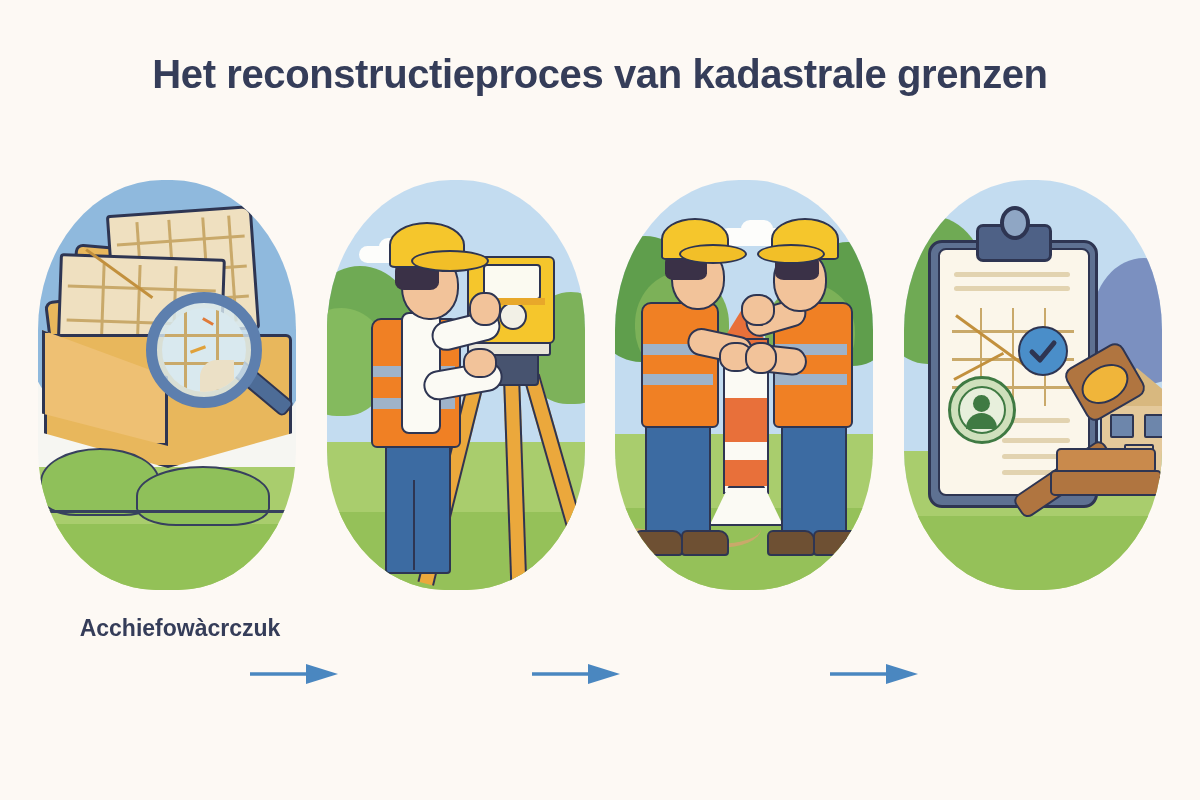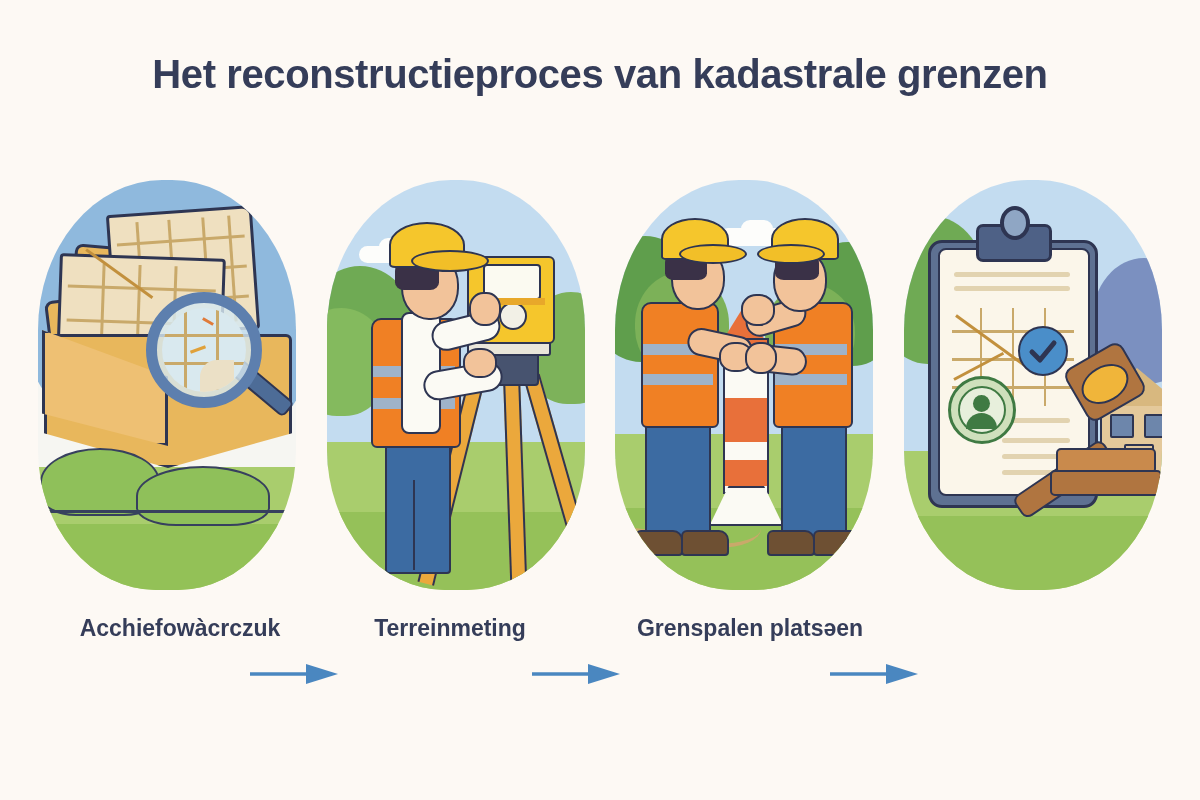--- a/index.html
+++ b/index.html
@@ -576,22 +576,20 @@
     <div class="gavel-head" style="left:168px;top:172px;width:62px;height:56px;transform:rotate(-30deg);"></div>
     <div style="position:absolute;left:176px;top:186px;width:46px;height:32px;background:#f0b53a;border:2.5px solid #2e3552;border-radius:50%;transform:rotate(-30deg);"></div>
     <div class="gavel-block" style="left:152px;top:268px;width:96px;height:22px;"></div>
     <div class="gavel-block" style="left:146px;top:290px;width:108px;height:22px;background:#b07540;"></div>
   </div>
 
 </div>
 
 <div class="labels">
   <div class="label lbl1">Acchiefowàcrczuk</div>
-  <div class="label lbl2">Terreinmeting</div>
-  <div class="label lbl3">Grenspalen platsəen</div>
 </div>
 
 <svg class="arrow a1" viewBox="0 0 92 26">
   <line x1="2" y1="13" x2="62" y2="13" stroke="#4a87c0" stroke-width="3.4"></line>
   <path d="M58 3 L90 13 L58 23 Z" fill="#4a87c0"></path>
 </svg>
 <svg class="arrow a2" viewBox="0 0 92 26">
   <line x1="2" y1="13" x2="62" y2="13" stroke="#4a87c0" stroke-width="3.4"></line>
   <path d="M58 3 L90 13 L58 23 Z" fill="#4a87c0"></path>
 </svg>

